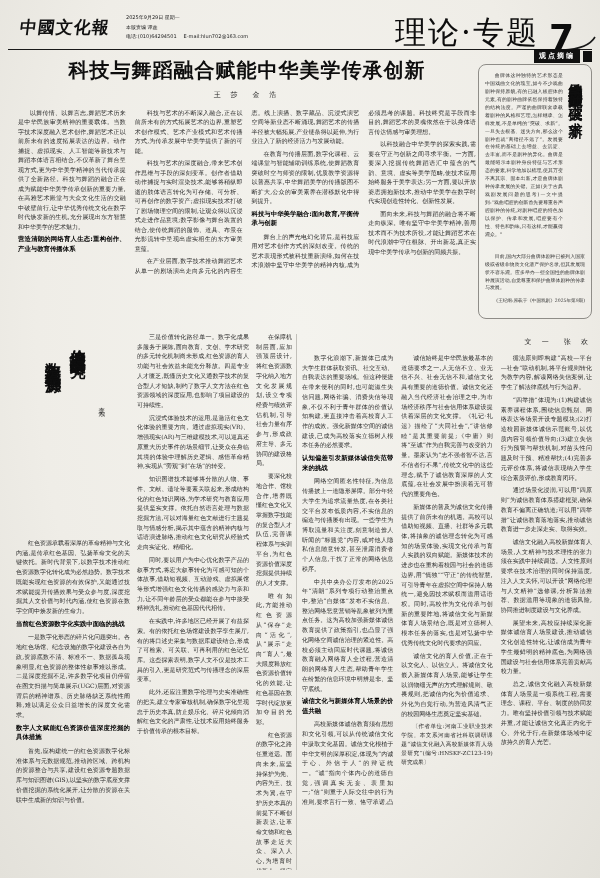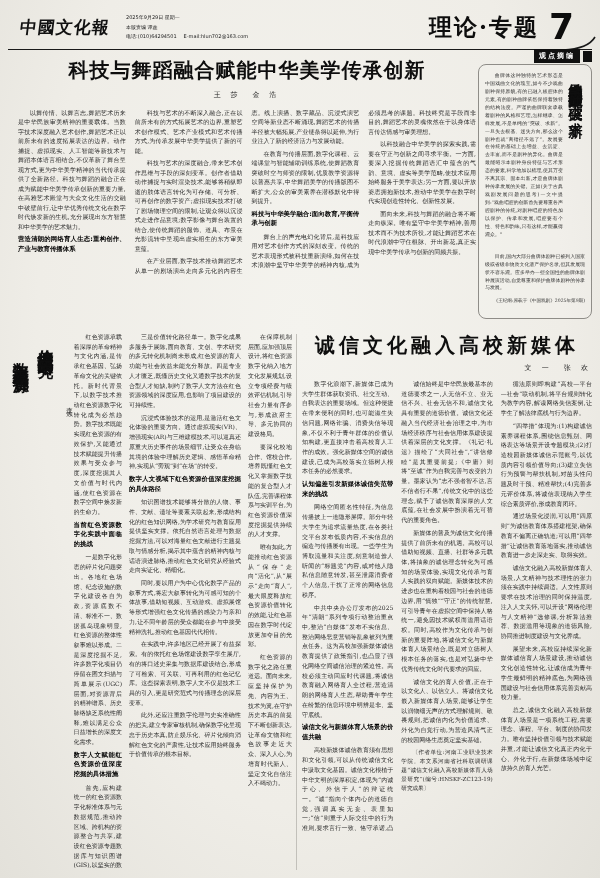--- a/index.html
+++ b/index.html
@@ -10,21 +10,21 @@
 
   
   .hdr{position:absolute;top:10px;left:18px;right:10px;height:38px;}
   .logo{position:absolute;left:2px;top:6px;font-size:17px;font-weight:bold;
         transform:skewX(-7deg);letter-spacing:1px;color:#111;}
   .pub{position:absolute;left:108px;top:3px;font-size:5px;line-height:1.9;color:#222;
        font-family:"DejaVu Sans",sans-serif;}
   .pub .row{white-space:nowrap;}
   .pub .row span{margin-right:7px;}
   .sect{position:absolute;right:16px;top:2px;display:flex;align-items:flex-end;}
-  .sect-title{font-size:23px;font-weight:bold;letter-spacing:2px;color:#0d0d0d;}
+  .sect-title{font-size:31px;font-weight:normal;letter-spacing:2px;color:#0d0d0d;}
   .page-num{font-size:36px;font-weight:bold;line-height:.85;margin-left:10px;color:#0d0d0d;
             font-family:"DejaVu Sans",sans-serif;}
   .hdr-rule{position:absolute;top:49px;left:8px;right:8px;border-top:1.6px solid #1a1a1a;}
   .hdr-curve{position:absolute;top:36px;right:4px;width:34px;height:15px;overflow:visible;}
 
   
   .art-top{position:absolute;left:18px;top:57px;width:458px;}
   .art-top .hl{margin:0;text-align:center;font-size:20px;font-weight:bold;letter-spacing:1px;
                color:#0e0e0e;font-family:"DejaVu Sans",sans-serif;white-space:nowrap;}
   .byline{text-align:center;font-size:7px;letter-spacing:4px;margin-top:6px;color:#222;font-family:Liberation Serif, serif;}
@@ -52,21 +52,21 @@
   .vp-body2 p{margin:0;text-indent:2em;}
   .vp-attr{margin-top:2px;font-size:4.6px;text-align:right;color:#333;}
 
   
   .vrule{position:absolute;left:296px;top:334px;bottom:8px;border-left:1px solid #c2c0ba;}
   .ncol{font-size:6px;line-height:1.62;text-align:justify;overflow:hidden;}
 
   
   .art-left{position:absolute;left:8px;top:332px;width:284px;height:538px;}
   .al-cols{display:flex;gap:7px;height:100%;}
-  .al-c1{width:114px;display:flex;flex-direction:row;}
+  .al-c1{width:114px;display:flex;flex-direction:column;margin-left:8px;}
   .al-c2{width:112px;}
   .al-c3{flex:1;}
   .tblock{height:206px;display:flex;justify-content:center;padding-top:4px;box-sizing:border-box;}
   .vtitle{writing-mode:vertical-lr;font-size:16px;font-weight:bold;line-height:1.55;
           letter-spacing:1.5px;color:#0e0e0e;}
   .vtitle .l1{display:block;margin-top:13px;}
   .vtitle .l2{display:block;}
   .vauthor{writing-mode:vertical-lr;font-size:6.5px;letter-spacing:3px;
            padding-top:66px;margin-left:7px;color:#222;}
   .al-body1{flex:1;overflow:hidden;}
@@ -156,38 +156,36 @@
           <p>红色资源承载着深厚的革命精神与文化内涵,是传承红色基因、弘扬革命文化的关键依托。新时代背景下,以数字技术推动红色资源数字化转化成为必然趋势。数字技术既能实现红色资源的有效保护,又能通过技术赋能提升传播效果与受众参与度,深度挖掘其人文价值与时代内涵,使红色资源在数字空间中焕发新的生命力。</p>
           <h4>当前红色资源数字化实践中面临的挑战</h4>
           <p>一是数字化形态的碎片化问题突出。各地红色场馆、纪念设施的数字化建设各自为政,资源底数不清、标准不一、数据孤岛现象明显,红色资源的整体性叙事难以形成。二是深度挖掘不足,许多数字化项目仍停留在图文扫描与简单展示(UGC)层面,对资源背后的精神谱系、历史脉络缺乏系统性阐释,难以满足公众日益增长的深度文化需求。</p>
           <h4>数字人文赋能红色资源价值深度挖掘的具体措施</h4>
           <p>首先,应构建统一的红色资源数字化标准体系与元数据规范,推动跨区域、跨机构的资源整合与共享,建设红色资源专题数据库与知识图谱(GIS),以坚实的数字底座支撑价值挖掘的系统化展开,让分散的资源在关联中生成新的知识与价值。</p>
         </div>
       </div>
       <div class="al-c2 ncol">
         <p>三是价值转化路径单一。数字化成果多服务于展陈,面向教育、文创、学术研究的多元转化机制尚未形成,红色资源的育人功能与社会效益未能充分释放。四是专业人才匮乏,既懂历史文化又通数字技术的复合型人才短缺,制约了数字人文方法在红色资源领域的深度应用,也影响了项目建设的可持续性。</p>
         <p>沉浸式体验技术的运用,是激活红色文化体验的重要方向。通过虚拟现实(VR)、增强现实(AR)与三维建模技术,可以逼真还原重大历史事件的场景细节,让受众在身临其境的体验中理解历史逻辑、感悟革命精神,实现从“旁观”到“在场”的转变。</p>
-        <h4>数字人文视域下红色资源价值深度挖掘的具体路径</h4>
         <p>知识图谱技术能够将分散的人物、事件、文献、遗址等要素关联起来,形成结构化的红色知识网络,为学术研究与教育应用提供坚实支撑。依托自然语言处理与数据挖掘方法,可以对海量红色文献进行主题提取与情感分析,揭示其中蕴含的精神内核与话语演进脉络,推动红色文化研究从经验式走向实证化、精细化。</p>
         <p>同时,要以用户为中心优化数字产品的叙事方式,将宏大叙事转化为可感可知的个体故事,借助短视频、互动游戏、虚拟展馆等形式增强红色文化传播的感染力与亲和力,让不同年龄层的受众都能在参与中接受精神洗礼,推动红色基因代代相传。</p>
         <p>在实践中,许多地区已经开展了有益探索。有的依托红色场馆建设数字孪生展厅,有的将口述史采集与数据库建设结合,形成了可检索、可关联、可再利用的红色记忆库。这些探索表明,数字人文不仅是技术工具的引入,更是研究范式与传播理念的深层变革。</p>
         <p>此外,还应注重数字伦理与史实准确性的把关,建立专家审核机制,确保数字化呈现忠于历史本真,防止娱乐化、碎片化倾向消解红色文化的严肃性,让技术应用始终服务于价值传承的根本目标。</p>
       </div>
       <div class="al-c3 ncol">
         <p>在保障机制层面,应加强顶层设计,将红色资源数字化纳入地方文化发展规划,设立专项经费与绩效评估机制,引导社会力量有序参与,形成政府主导、多元协同的建设格局。</p>
         <p>要深化校地合作、馆校合作,培养既懂红色文化又掌握数字技能的复合型人才队伍,完善课程体系与实训平台,为红色资源价值深度挖掘提供持续的人才支撑。</p>
         <p>唯有如此,方能推动红色资源从“保存”走向“活化”,从“展示”走向“育人”,最大限度释放红色资源价值转化的效能,让红色基因在数字时代绽放更加夺目的光彩。</p>
         <p>红色资源的数字化之路任重道远。面向未来,应坚持保护为先、内容为王、技术为翼,在守护历史本真的前提下不断创新表达,让革命文物和红色故事走近大众、深入人心,为培育时代新人、坚定文化自信注入不竭动力。</p>
       </div>
     </div>
   </div>
 
   <div class="art-center">
     <div class="ac-title">
-      <div class="t1">诚信文化融入高校新媒体</div>
     </div>
     <div class="ac-byline">文 一　张 欢</div>
     <div class="ac-cols">
       <div class="ac-col ncol">
         <p>数字化浪潮下,新媒体已成为大学生群体获取资讯、社交互动、自我表达的重要场域。但这种便捷在带来便利的同时,也可能滋生失信问题,网络诈骗、消费失信等现象,不仅不利于青年群体的价值认知构建,更直接冲击着高校育人工作的成效。强化新媒体空间的诚信建设,已成为高校落实立德树人根本任务的必然要求。</p>
         <h4>认知偏差引发新媒体诚信失范带来的挑战</h4>
         <p>网络空间匿名性特征,为信息传播披上一道隐形屏障。部分年轻大学生为追求流量热度,在各类社交平台发布低质内容,不实信息的编造与传播屡有出现。一些学生为博取流量和关注度,刻意制造耸人听闻的“标题党”内容,或对他人隐私信息随意转发,甚至泄露消费者个人信息,干扰了正常的网络信息秩序。</p>
         <p>中共中央办公厅发布的2025年“清朗”系列专项行动整治重点中,整治“自媒体”发布不实信息、整治网络恶意营销等乱象被列为重点任务。这为高校加强新媒体诚信教育提供了政策指引,也凸显了强化网络空间诚信治理的紧迫性。高校必须主动回应时代课题,将诚信教育融入网络育人全过程,营造清朗的网络育人生态,帮助青年学生在纷繁的信息环境中明辨是非、坚守底线。</p>
         <h4>诚信文化与新媒体育人场景的价值共融</h4>
         <p>高校新媒体诚信教育须有思想和文化引领,可以从传统诚信文化中汲取文化基因。诚信文化根植于中华文明的深厚积淀,体现为“内诚于心、外信于人”的辩证统一。“诚”指向个体内心的道德自觉,强调真实无妄、表里如一;“信”则重于人际交往中的行为准则,要求言行一致、恪守承诺,凸显了诚信作为社会交往基石的价值。</p>

